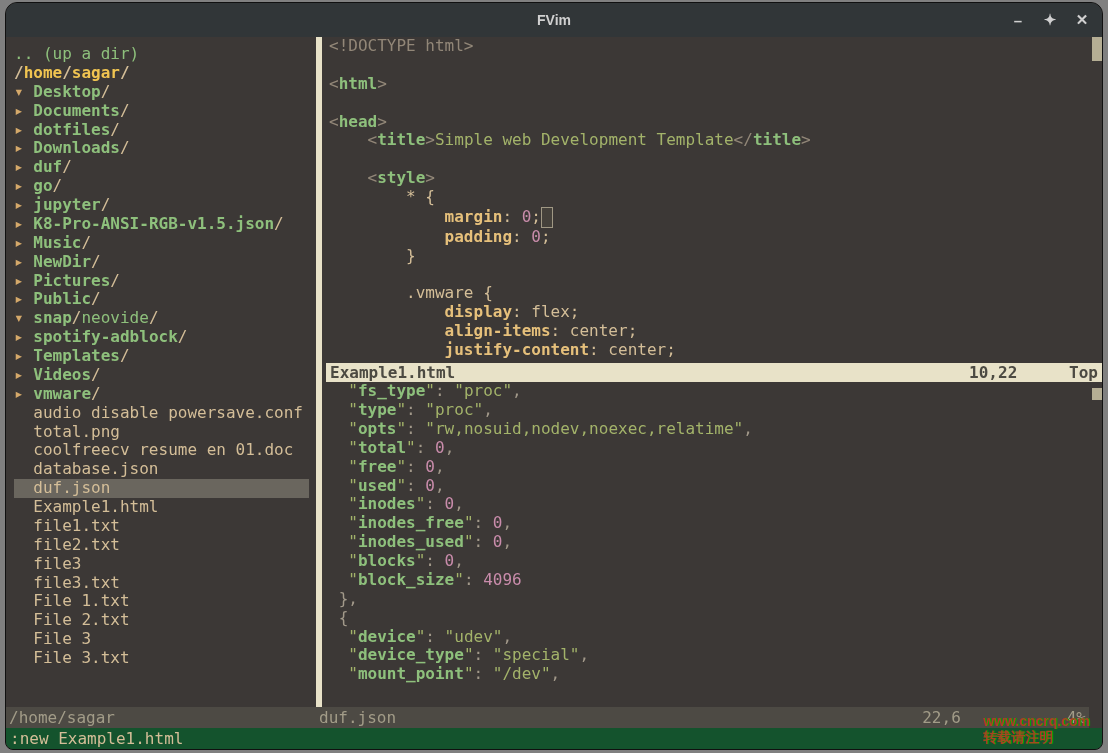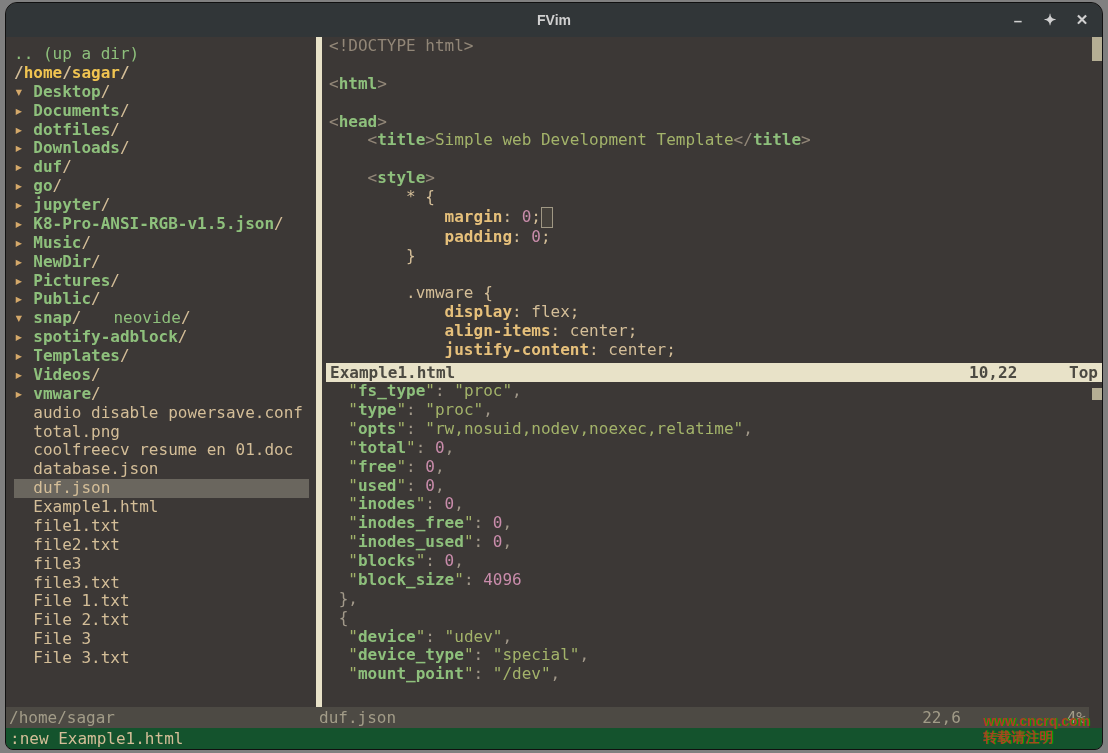--- a/index.html
+++ b/index.html
@@ -49,21 +49,21 @@
   padding: 8px 0 0 8px;
   white-space: pre;
   line-height: 1.18;
   overflow: hidden;
   position: relative;
 }
 .updir { color: #8ec07c; }
 .cwd { color: #f0c451; font-weight: bold; }
 .arrow { color: #d5a96a; }
 .dir { color: #8ec07c; font-weight: bold; }
-.dirext { color: #8ec07c; margin-left: 32px; }
+.dirext { color: #8ec07c; }
 .dirsl { color: #d4be98; }
 .file { color: #d4be98; }
 .selected { background: #6a665e; display: inline-block; width: 295px; }
 .vsplit { width: 6px; background: #e8e2c8; }
 .vsplit2 { width: 4px; background: #3c3836; }
 .editor {
   flex: 1;
   display: flex;
   flex-direction: column;
 }

